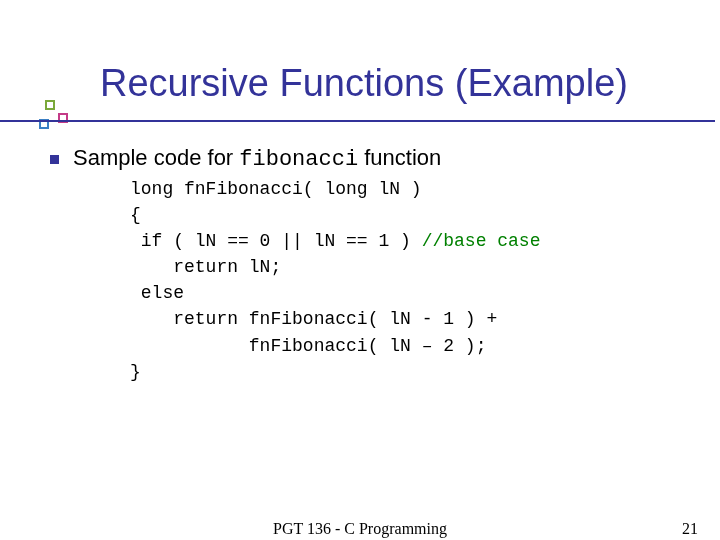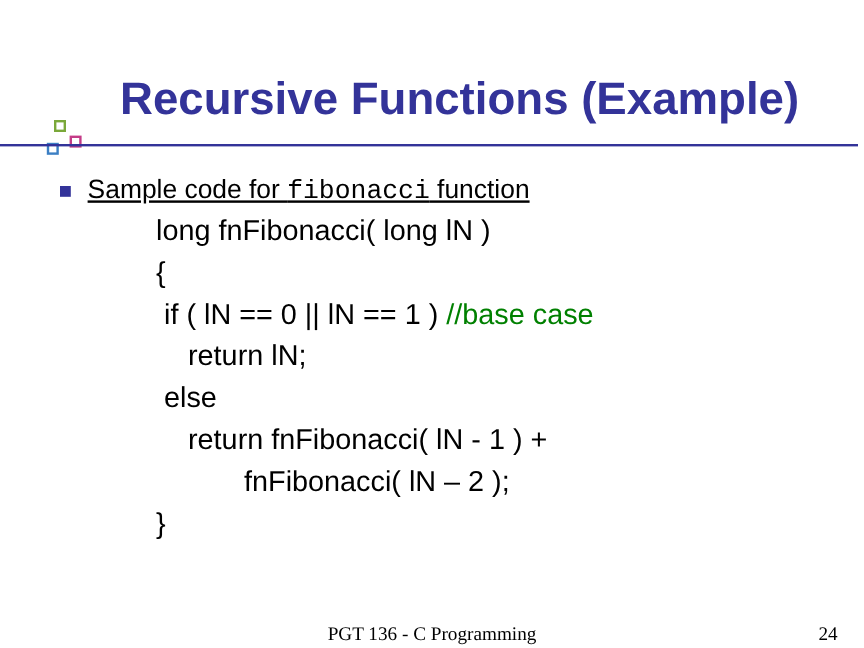--- a/index.html
+++ b/index.html
@@ -14,21 +14,21 @@
   .title-wrap {
     position: absolute;
     top: 62px;
     left: 100px;
     right: 10px;
   }
   .title {
     font-family: Verdana, Geneva, sans-serif;
     font-size: 38px;
     color: #333399;
-    font-weight: 700;
+    font-weight: 400;
     white-space: nowrap;
   }
   .title-underline {
     position: absolute;
     left: 0px;
     top: 120px;
     width: 715px;
     height: 2px;
     background: #333399;
   }
@@ -46,41 +46,40 @@
     position: absolute;
     top: 145px;
     left: 50px;
     right: 20px;
   }
   .bullet-row {
     display: flex;
     align-items: flex-start;
     gap: 14px;
     margin-bottom: 4px;
-    text-decoration: underline;
   }
   .bullet-sq {
     width: 9px;
     height: 9px;
     background: #333399;
     margin-top: 10px;
     flex-shrink: 0;
   }
   .lead-text {
     font-size: 22px;
     color: #000;
     font-family: Verdana, Geneva, sans-serif;
   }
   .lead-text .mono {
     font-family: "Courier New", Courier, monospace;
   }
   .code-block {
     margin-left: 80px;
-    font-family: Liberation Sans, sans-serif;
-    font-size: 24px;
+    font-family: Liberation Mono, monospace;
+    font-size: 18px;
     line-height: 1.45;
     color: #000;
     white-space: pre;
   }
   .comment { color: #008000; }
 
   .footer {
     position: absolute;
     bottom: 20px;
     left: 0;
@@ -123,14 +122,14 @@
 <span> if ( lN == 0 || lN == 1 ) </span><span class="comment">//base case</span>
 <span>    return lN;</span>
 <span> else</span>
 <span>    return fnFibonacci( lN - 1 ) +</span>
 <span>           fnFibonacci( lN – 2 );</span>
 <span>}</span></div>
 </div>
 
 <div class="footer">
   <span class="footer-center">PGT 136 - C Programming</span>
-  <span class="footer-right">24</span>
+  <span class="footer-right">21</span>
 </div>
 
 </body></html>

